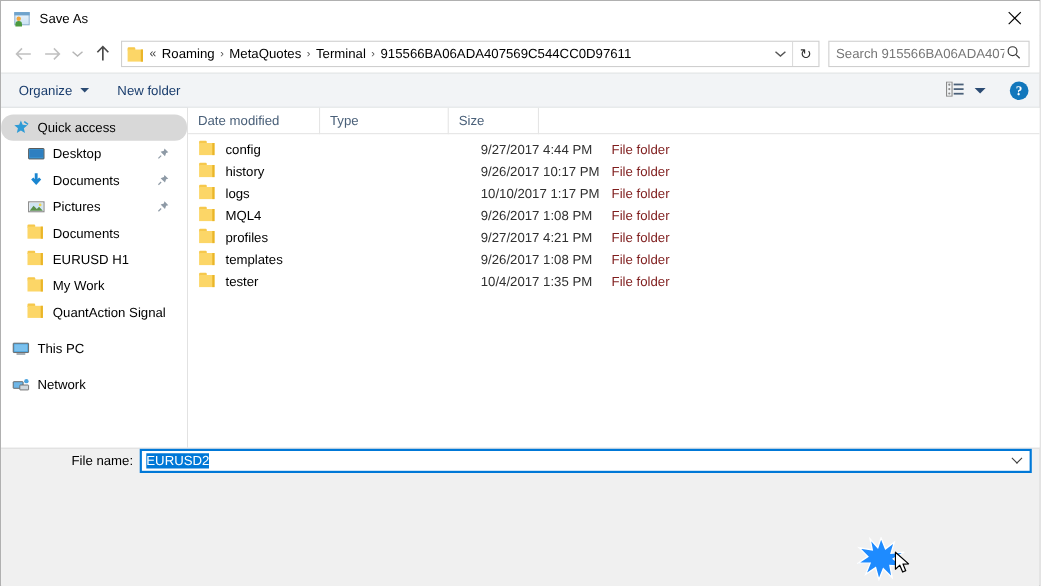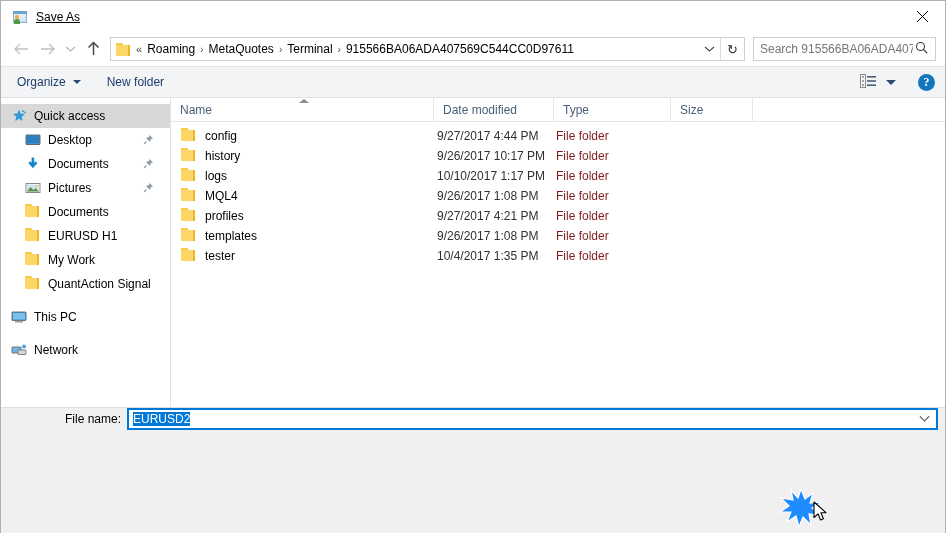--- a/index.html
+++ b/index.html
@@ -19,21 +19,20 @@
     border: 1px solid #b0b0b0;
   }
 
   
   .titlebar {
     height: 31px;
     background: #ffffff;
     display: flex;
     align-items: center;
     position: relative;
-    text-decoration: underline;
   }
   .title-icon {
     margin-left: 11px;
     width: 16px; height: 16px;
     position: relative;
   }
   .ti-win {
     position: absolute; left:1px; top:2px;
     width: 14px; height: 12px;
     background: linear-gradient(#e9f3fb,#cde3f5);
@@ -208,21 +207,21 @@
     overflow: hidden;
   }
   .nav-item {
     height: 24px;
     display: flex;
     align-items: center;
     padding-left: 10px;
     position: relative;
   }
   .nav-item.indent1 { padding-left: 24px; }
-  .nav-item.selected { background: #d8d8d8; }
+  .nav-item.selected { background: #d8d8d8; border-radius: 11px; }
   .nav-label {
     font-size: 12px;
     color: #000;
     margin-left: 7px;
     white-space: nowrap;
     overflow: hidden;
   }
   .nav-icon { width: 16px; height: 16px; flex: none; position: relative; }
   .pin {
     position: absolute;
@@ -606,24 +605,20 @@
             <rect x="7" y="8" width="8" height="4.5" rx="0.5" fill="#d0d8de" stroke="#6a6a6a" stroke-width="0.8"></rect>
             <circle cx="13" cy="4.5" r="2" fill="#4ca3dd"></circle>
           </svg>
         </span>
         <span class="nav-label">Network</span>
       </div>
     </div>
 
     <div class="filelist">
       <div class="colhead">
-        <div class="cell" style="width:263px;">
-          <span class="sortcaret"></span>
-          <span>Name</span>
-        </div>
         <div class="cell" style="width:120px;">
           <span>Date modified</span>
         </div>
         <div class="cell" style="width:117px;">
           <span>Type</span>
         </div>
         <div class="cell" style="width:82px;">
           <span>Size</span>
         </div>
       </div>

